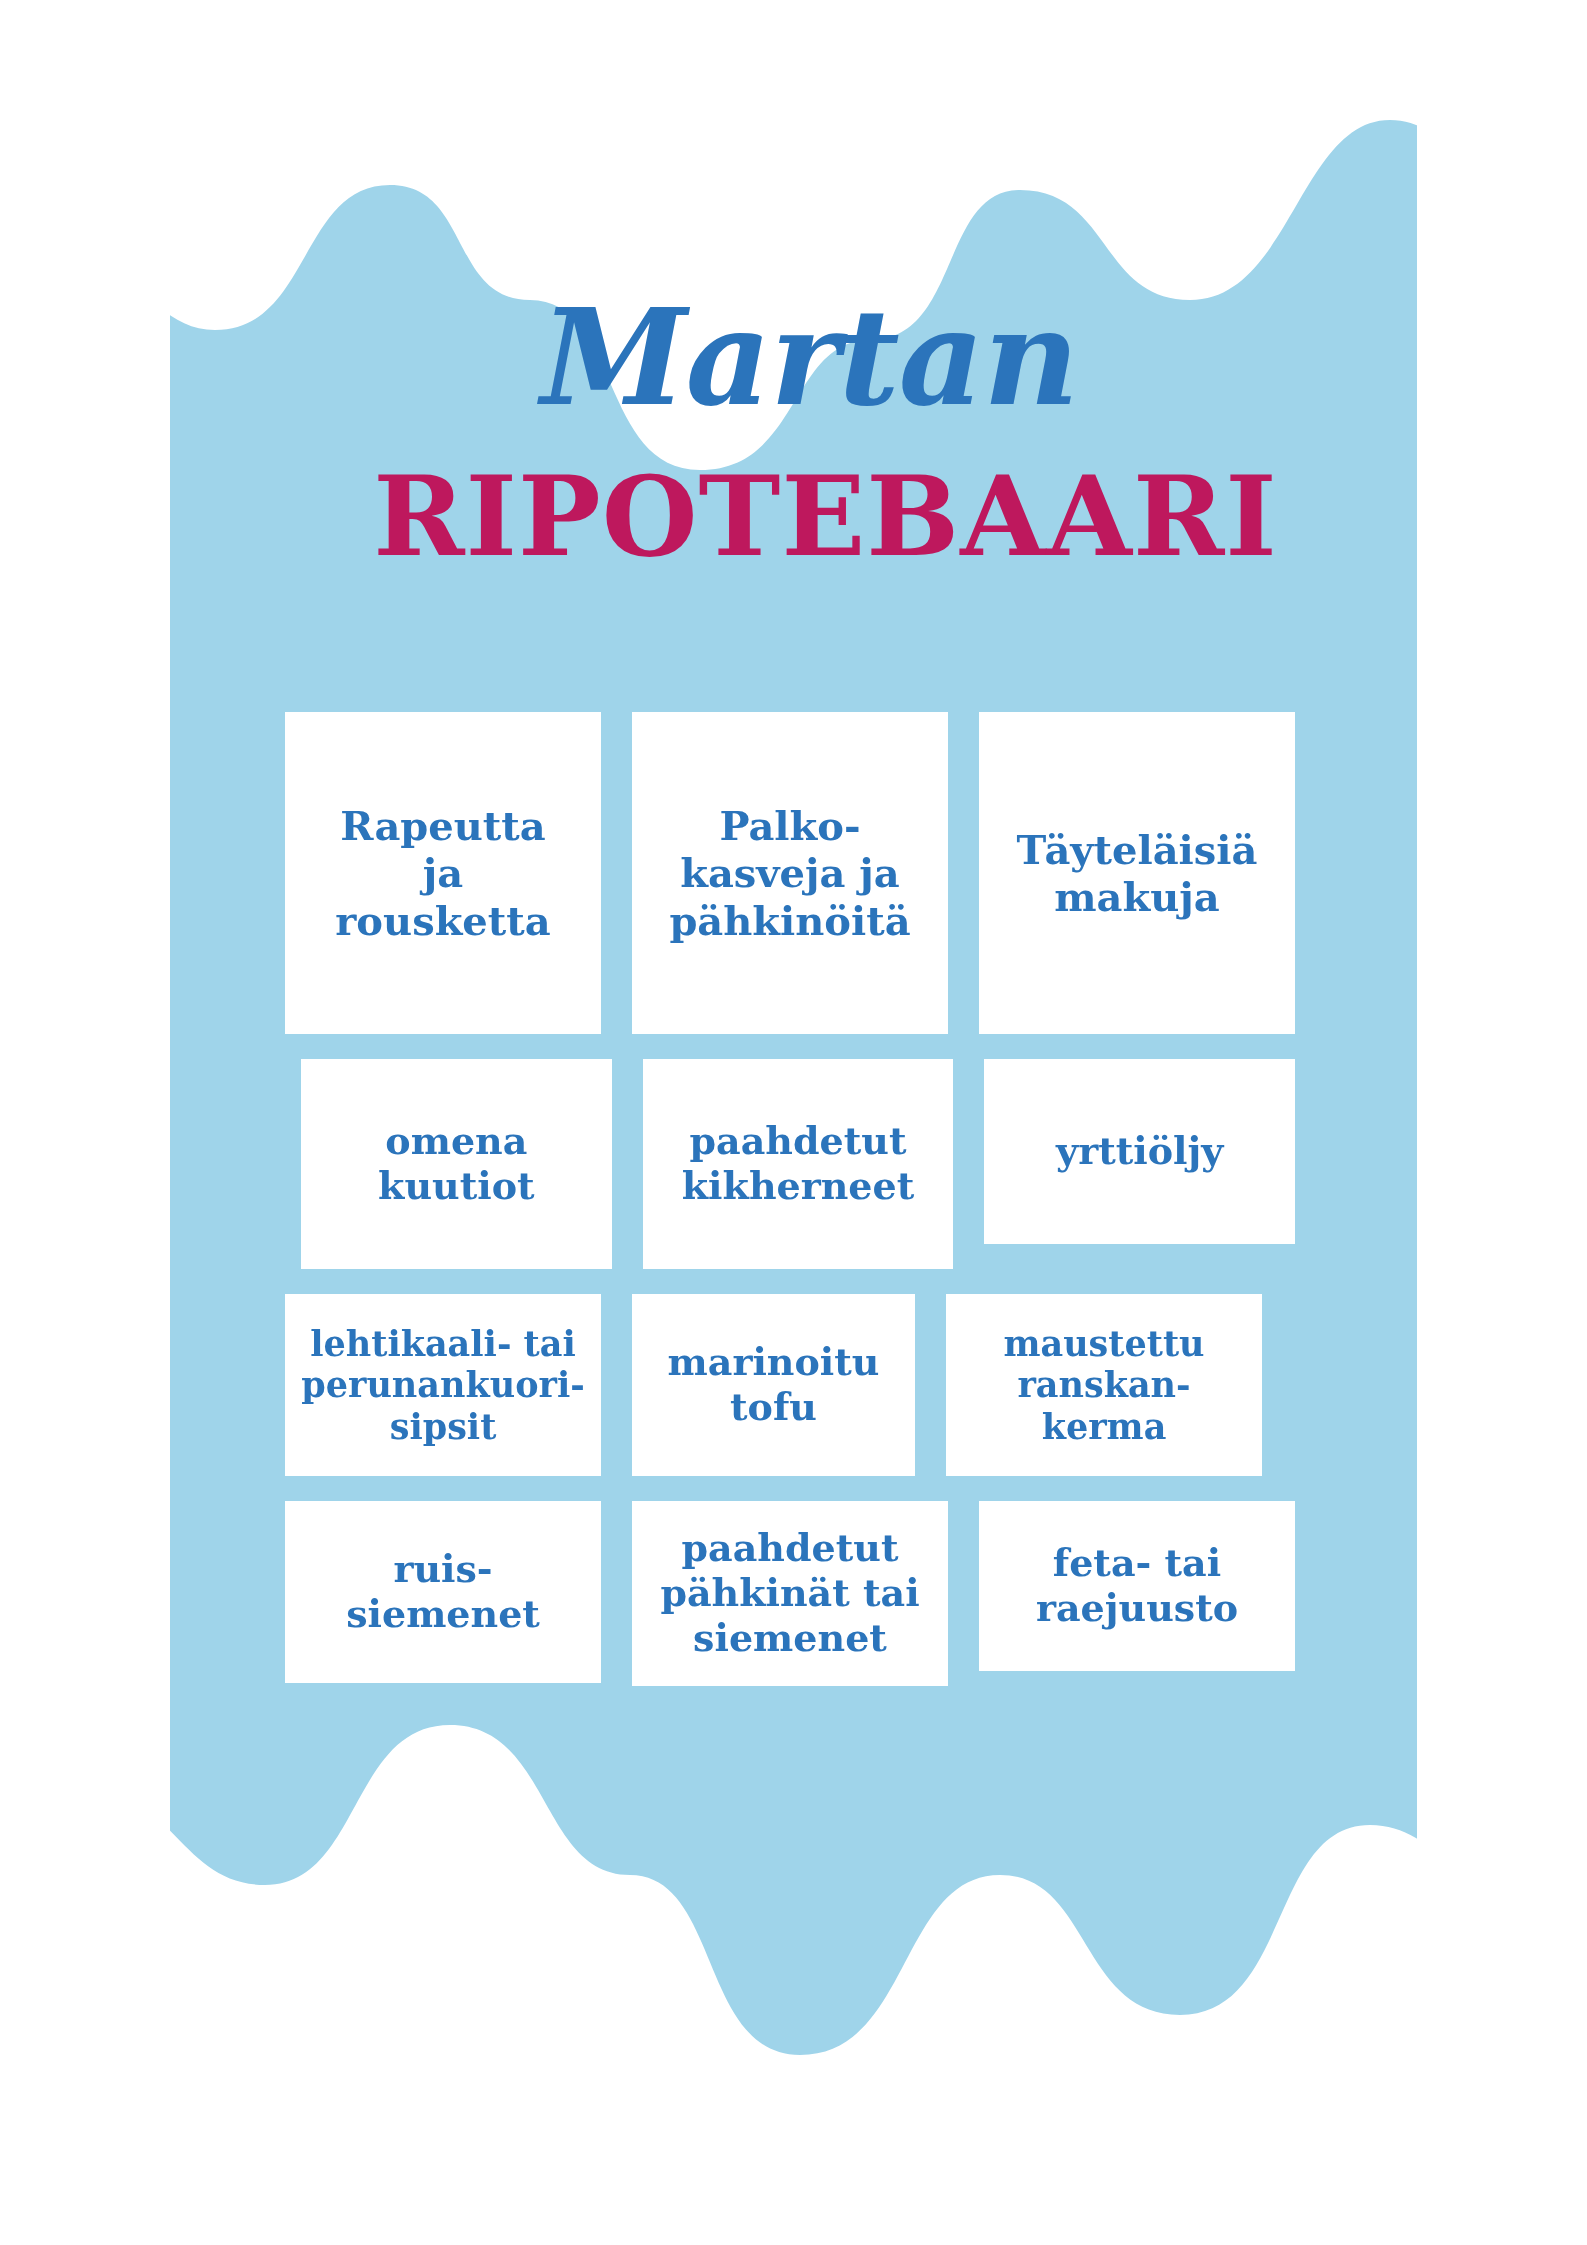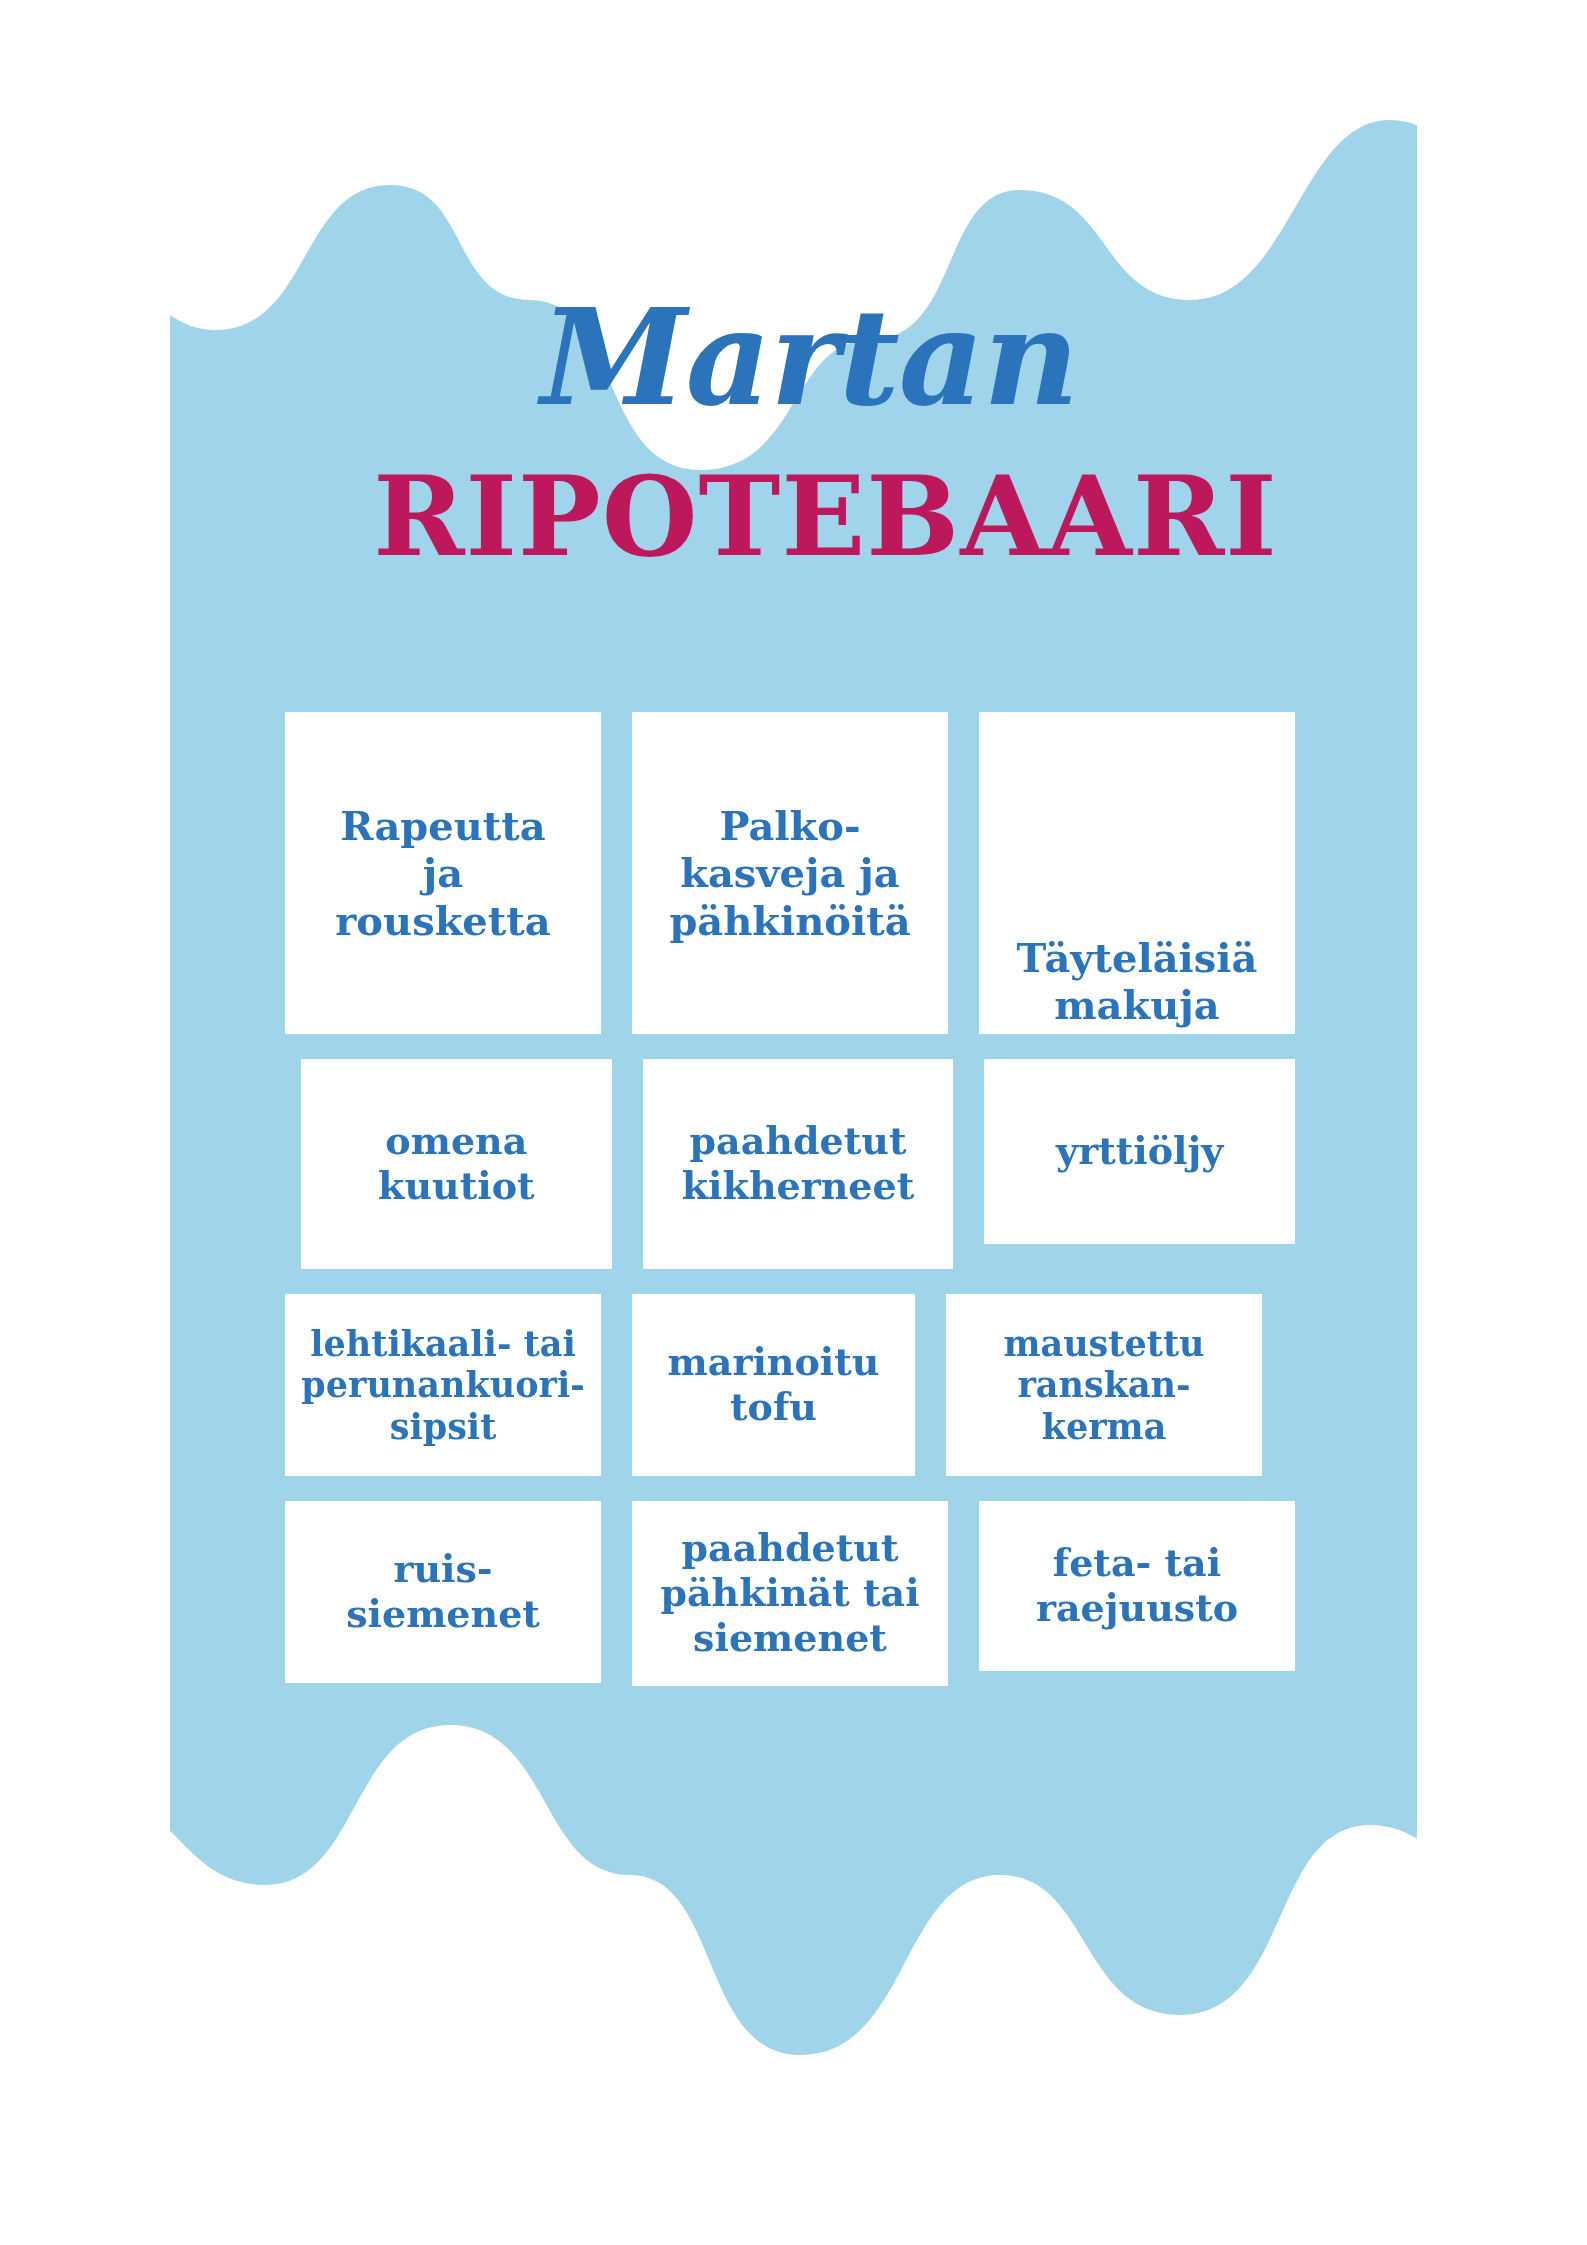--- a/index.html
+++ b/index.html
@@ -89,21 +89,21 @@
     box-sizing: border-box;
     padding: 6px 10px;
     line-height: 1.18;
   }
   .card span { display: block; white-space: pre-line; }
 
   
   .row-head .card { height: 322px; font-size: 40px; }
   .row-head .c1 { width: 316px; }
   .row-head .c2 { width: 316px; }
-  .row-head .c3 { width: 316px; height: 322px; align-items: flex-end; }
+  .row-head .c3 { width: 316px; height: 322px; }
 
   
   .row-2 .card { height: 210px; font-size: 38px; }
   .row-2 .c1 { width: 316px; margin-left: 16px; }
   .row-2 .c2 { width: 316px; }
   .row-2 .c3 { width: 316px; height: 185px; }
 
   
   .row-3 .card { height: 182px; font-size: 35px; }
   .row-3 .c1 { width: 316px; }

